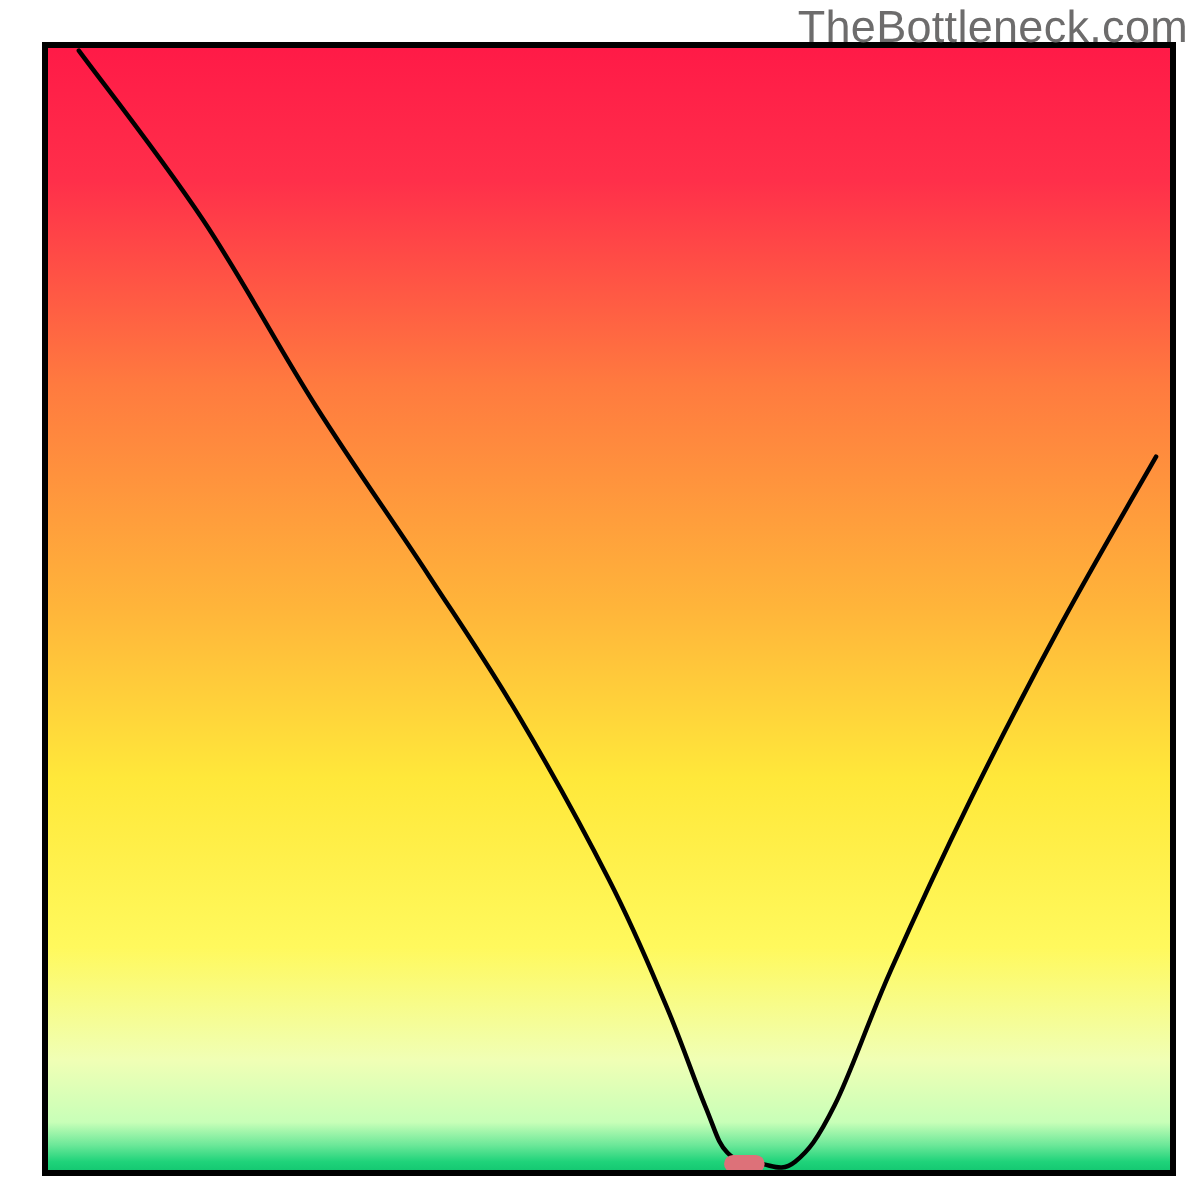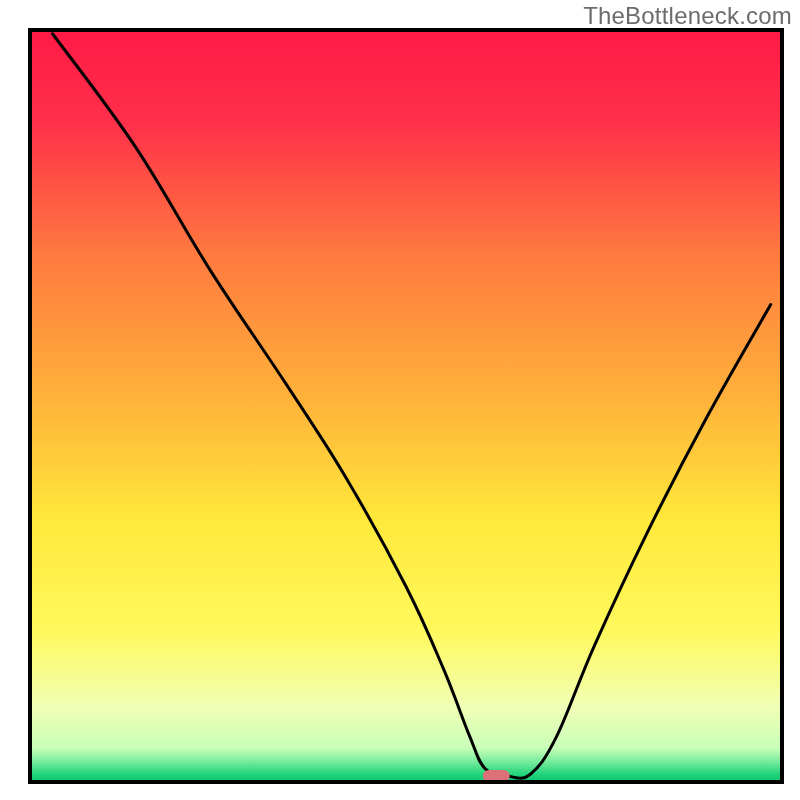--- a/index.html
+++ b/index.html
@@ -12,21 +12,21 @@
   }
   .container {
     position: relative;
     width: 800px;
     height: 800px;
   }
   .watermark {
     position: absolute;
     top: 2px;
     right: 8px;
-    font-size: 24px;
+    font-size: 30px;
     font-weight: 500;
     color: #6d6c6c;
     letter-spacing: 0.2px;
     z-index: 10;
   }
   svg {
     display: block;
   }
 </style>
 </head>

